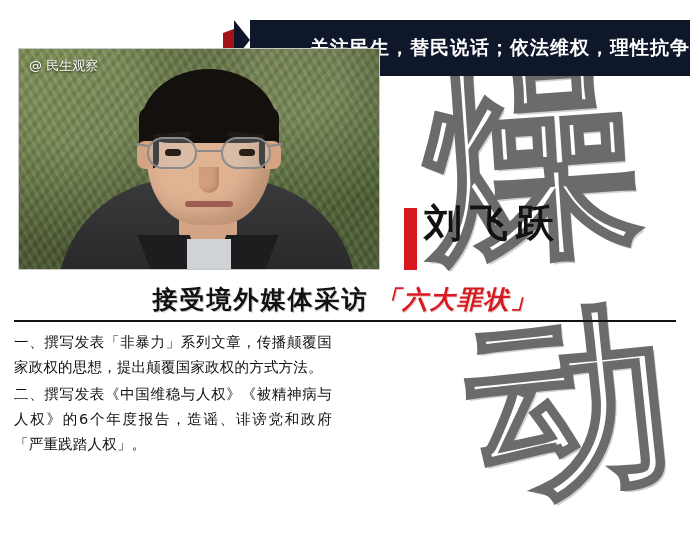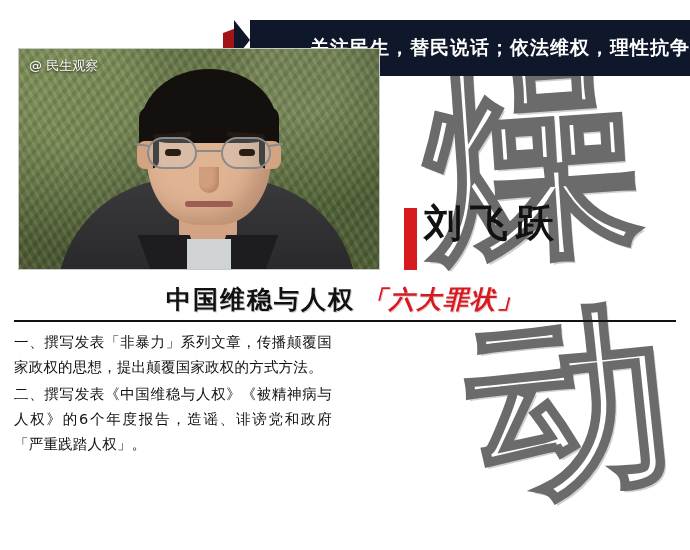--- a/index.html
+++ b/index.html
@@ -279,21 +279,21 @@
   <div class="collar-l"></div>
   <div class="collar-r"></div>
   <div class="shirt"></div>
   <div class="photo-credit">@ 民生观察</div>
 </div>
 
 <div class="name-bar"></div>
 <div class="name-text">刘飞跃</div>
 
 <div class="headline">
-  <span class="hl-main">中国维稳与人权</span><span class="hl-red">「六大罪状」</span>
+  <span class="hl-main">接受境外媒体采访</span><span class="hl-red">「六大罪状」</span>
 </div>
 
 <div class="divider"></div>
 
 <div class="cols">
   <div class="col">
     <p class="para">一、撰写发表「非暴力」系列文章，传播颠覆国家政权的思想，提出颠覆国家政权的方式方法。</p>
     <p class="para">二、撰写发表《中国维稳与人权》《被精神病与人权》的6个年度报告，造谣、诽谤党和政府「严重践踏人权」。</p>
   </div>
 </div>

